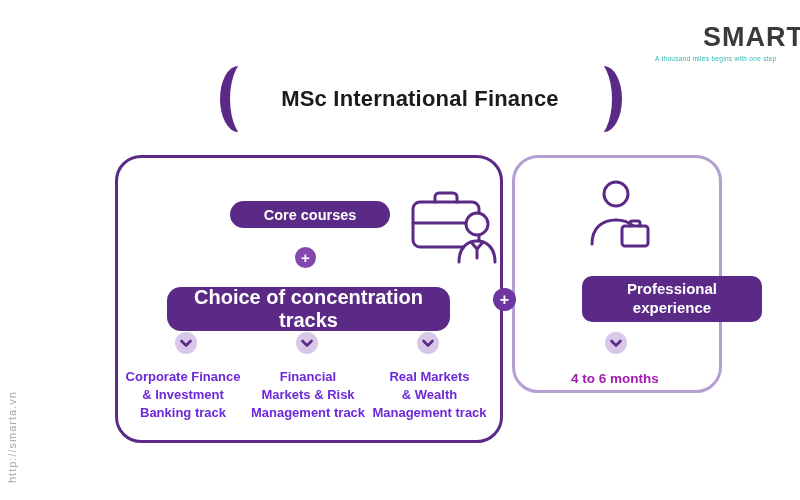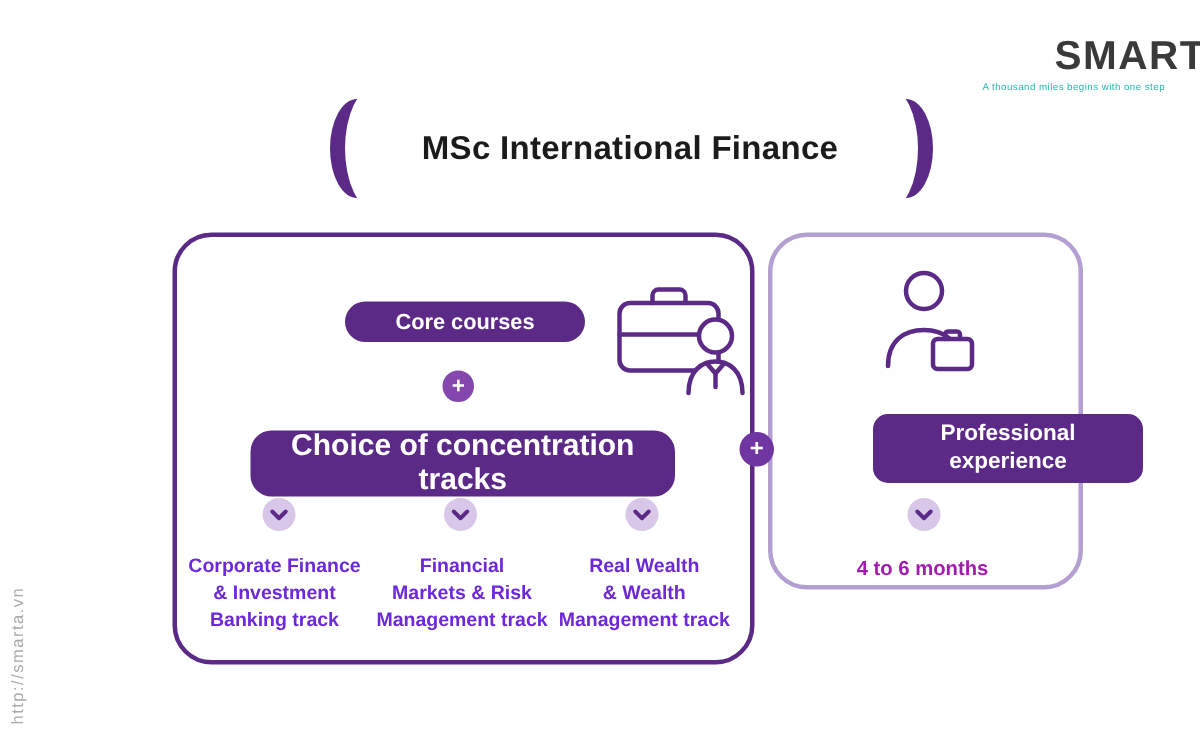--- a/index.html
+++ b/index.html
@@ -171,20 +171,20 @@
     <div>Corporate Finance</div>
     <div>&amp; Investment</div>
     <div>Banking track</div>
   </div>
   <div class="track track2">
     <div>Financial</div>
     <div>Markets &amp; Risk</div>
     <div>Management track</div>
   </div>
   <div class="track track3">
-    <div>Real Wealth</div>
+    <div>Real Markets</div>
     <div>&amp; Wealth</div>
     <div>Management track</div>
   </div>
 
   <div class="duration">4 to 6 months</div>
 
 </div>
 
 </body></html>

